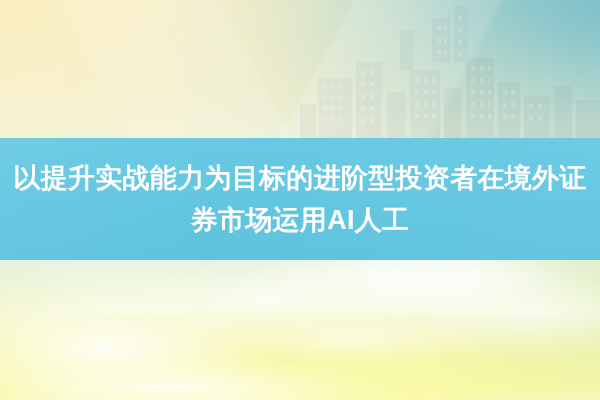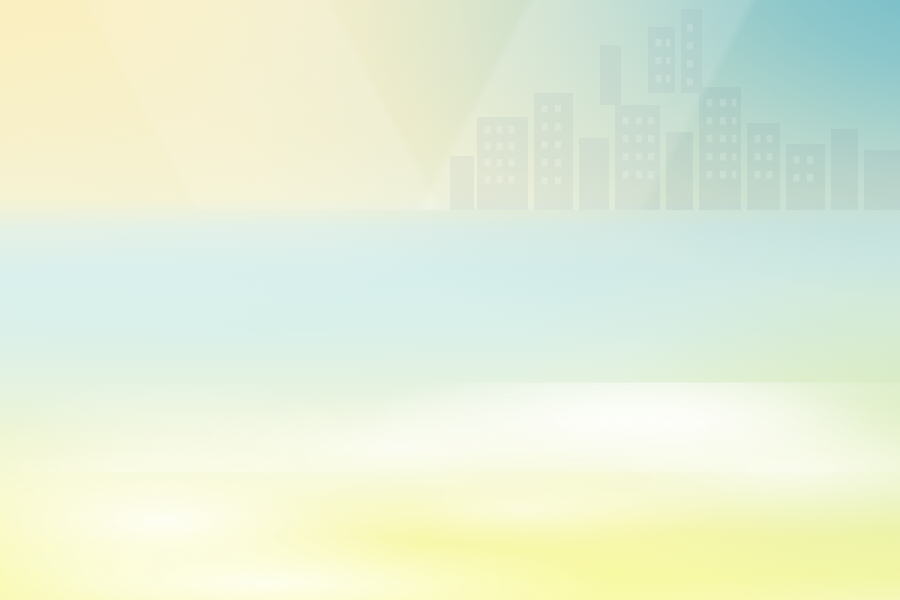--- a/index.html
+++ b/index.html
@@ -320,14 +320,18 @@
     </svg>
   </div>
 
   <div class="wedge-a"></div>
   <div class="wedge-b"></div>
 
   <div class="clouds-upper"></div>
   <div class="clouds"></div>
   <div class="clouds-streak"></div>
 
+  <div class="title-band">
+    <div class="band-sheen"></div>
+    <div class="title-text"><span>以提升实战能力为目标的进阶型投资者在境外证券</span><span>市场运用AI人工</span></div>
+  </div>
 
 </div>
 
 </body></html>

